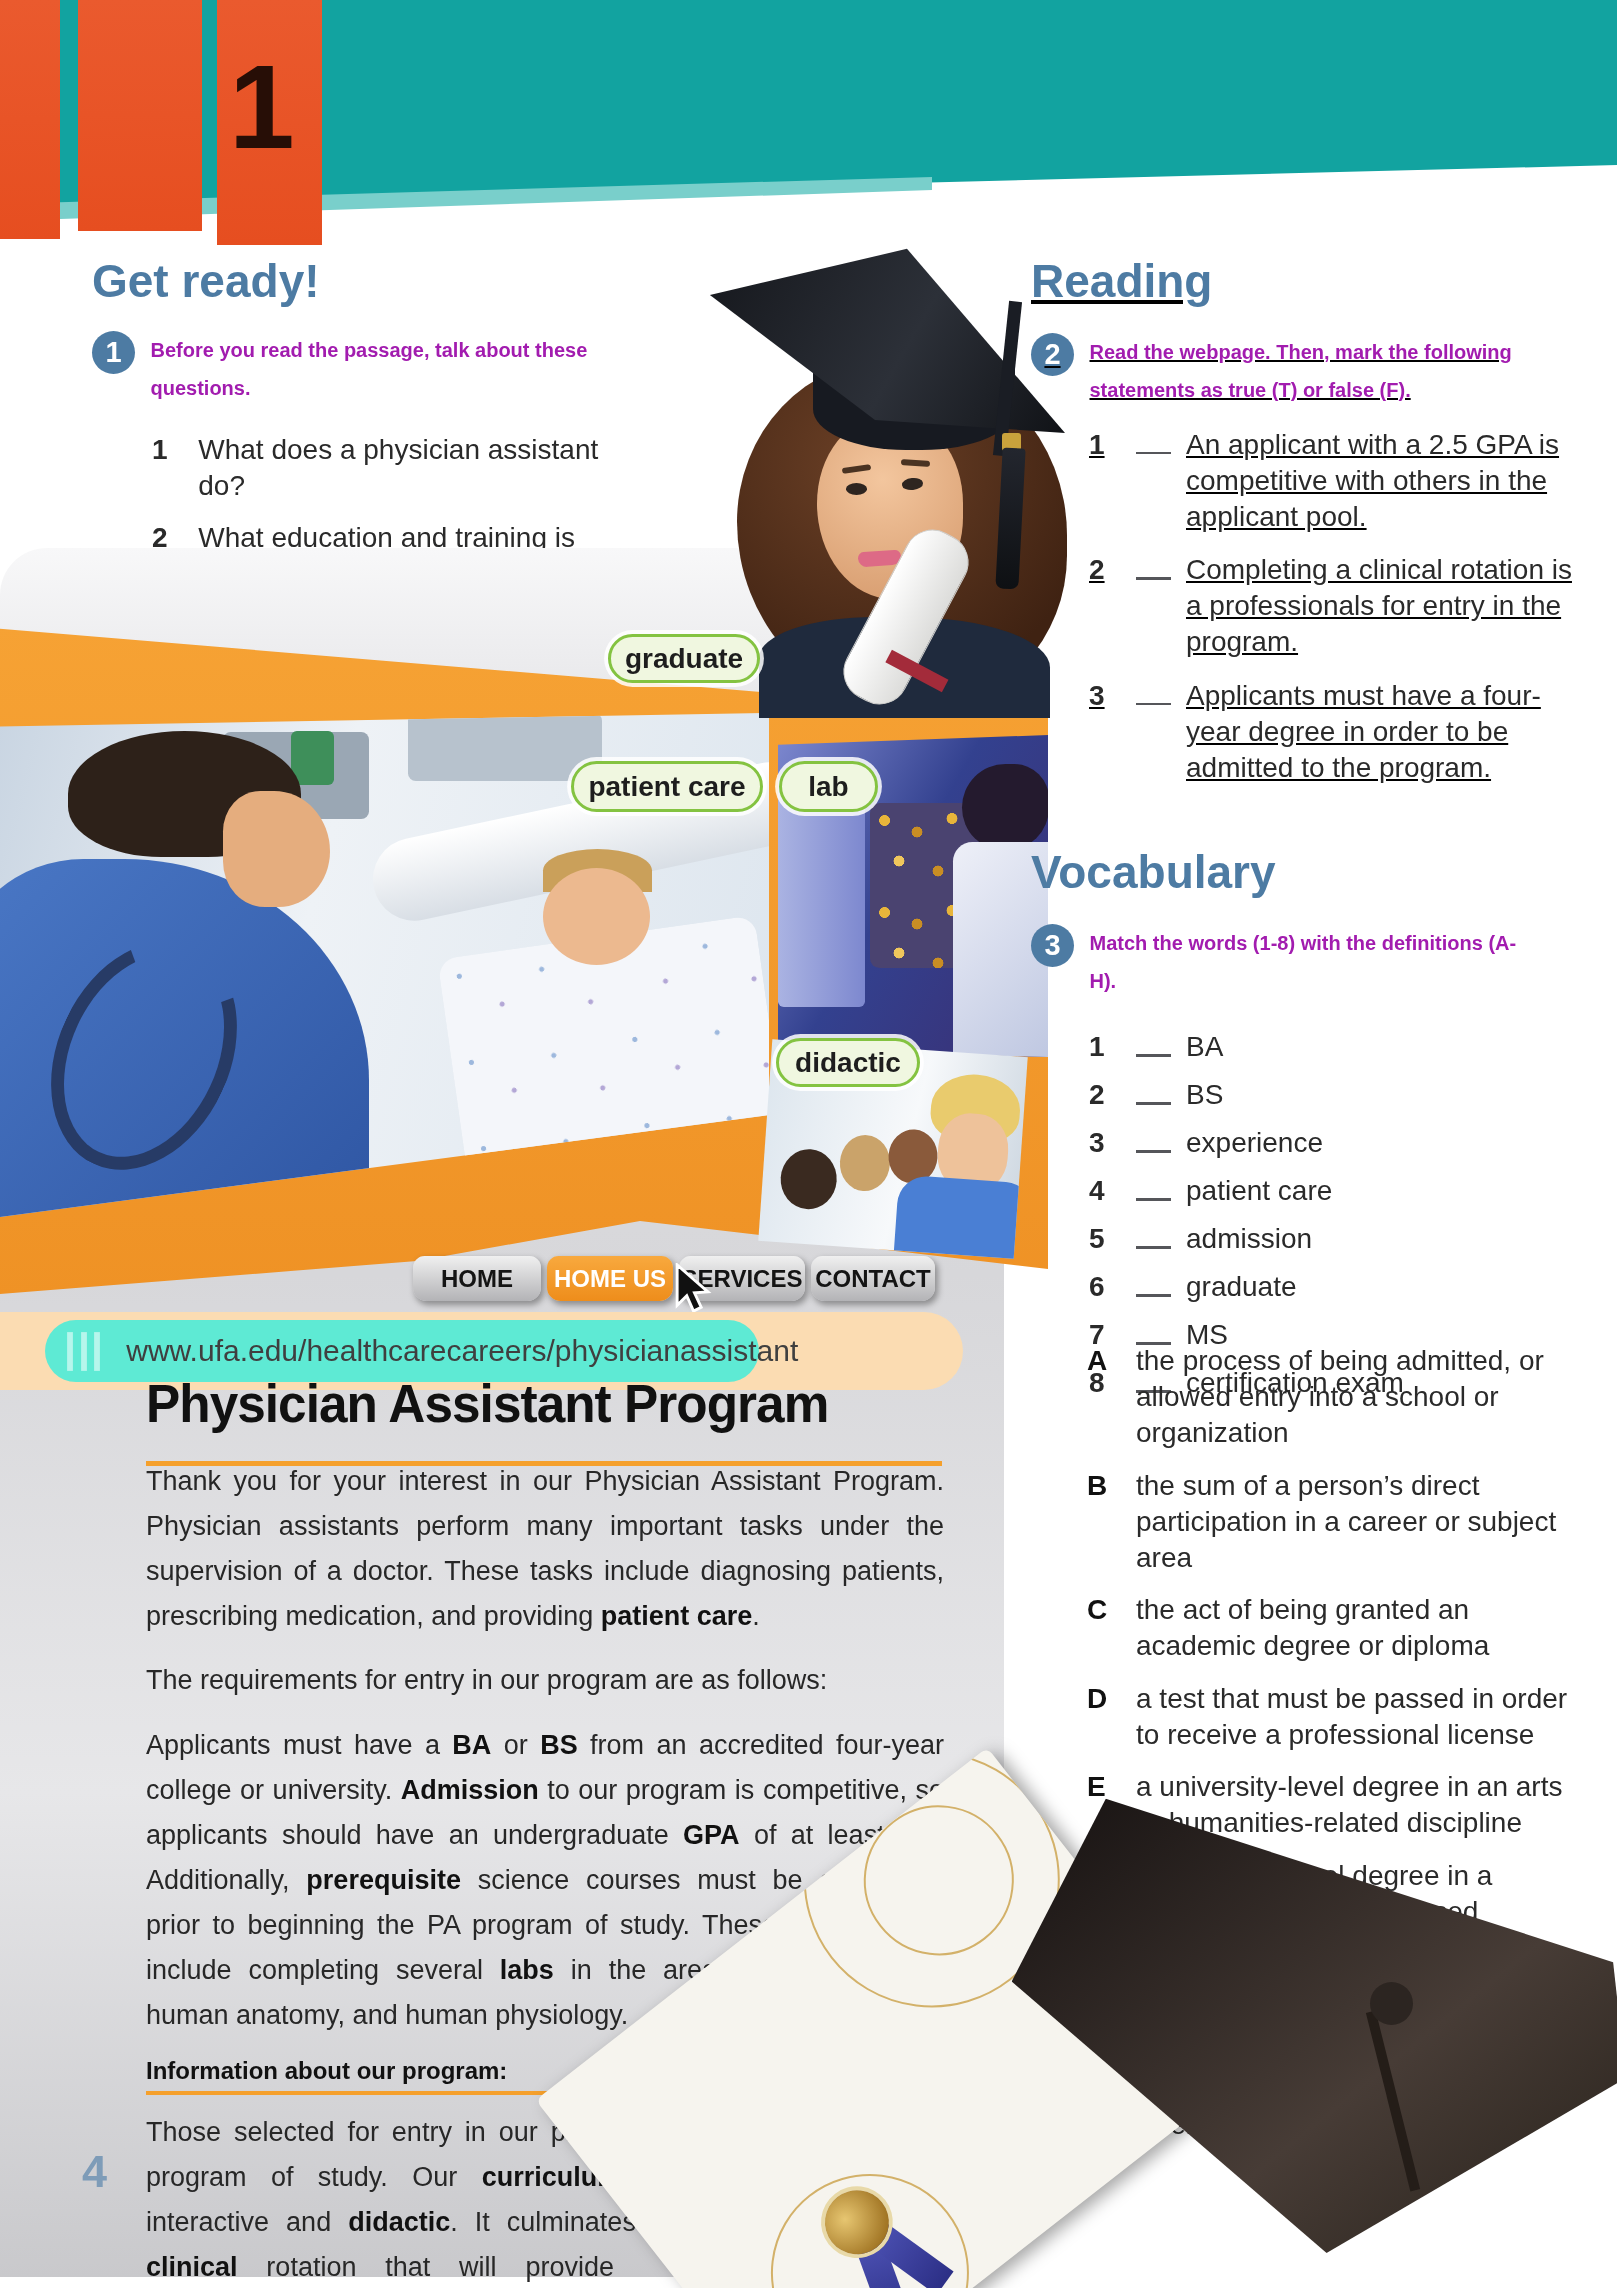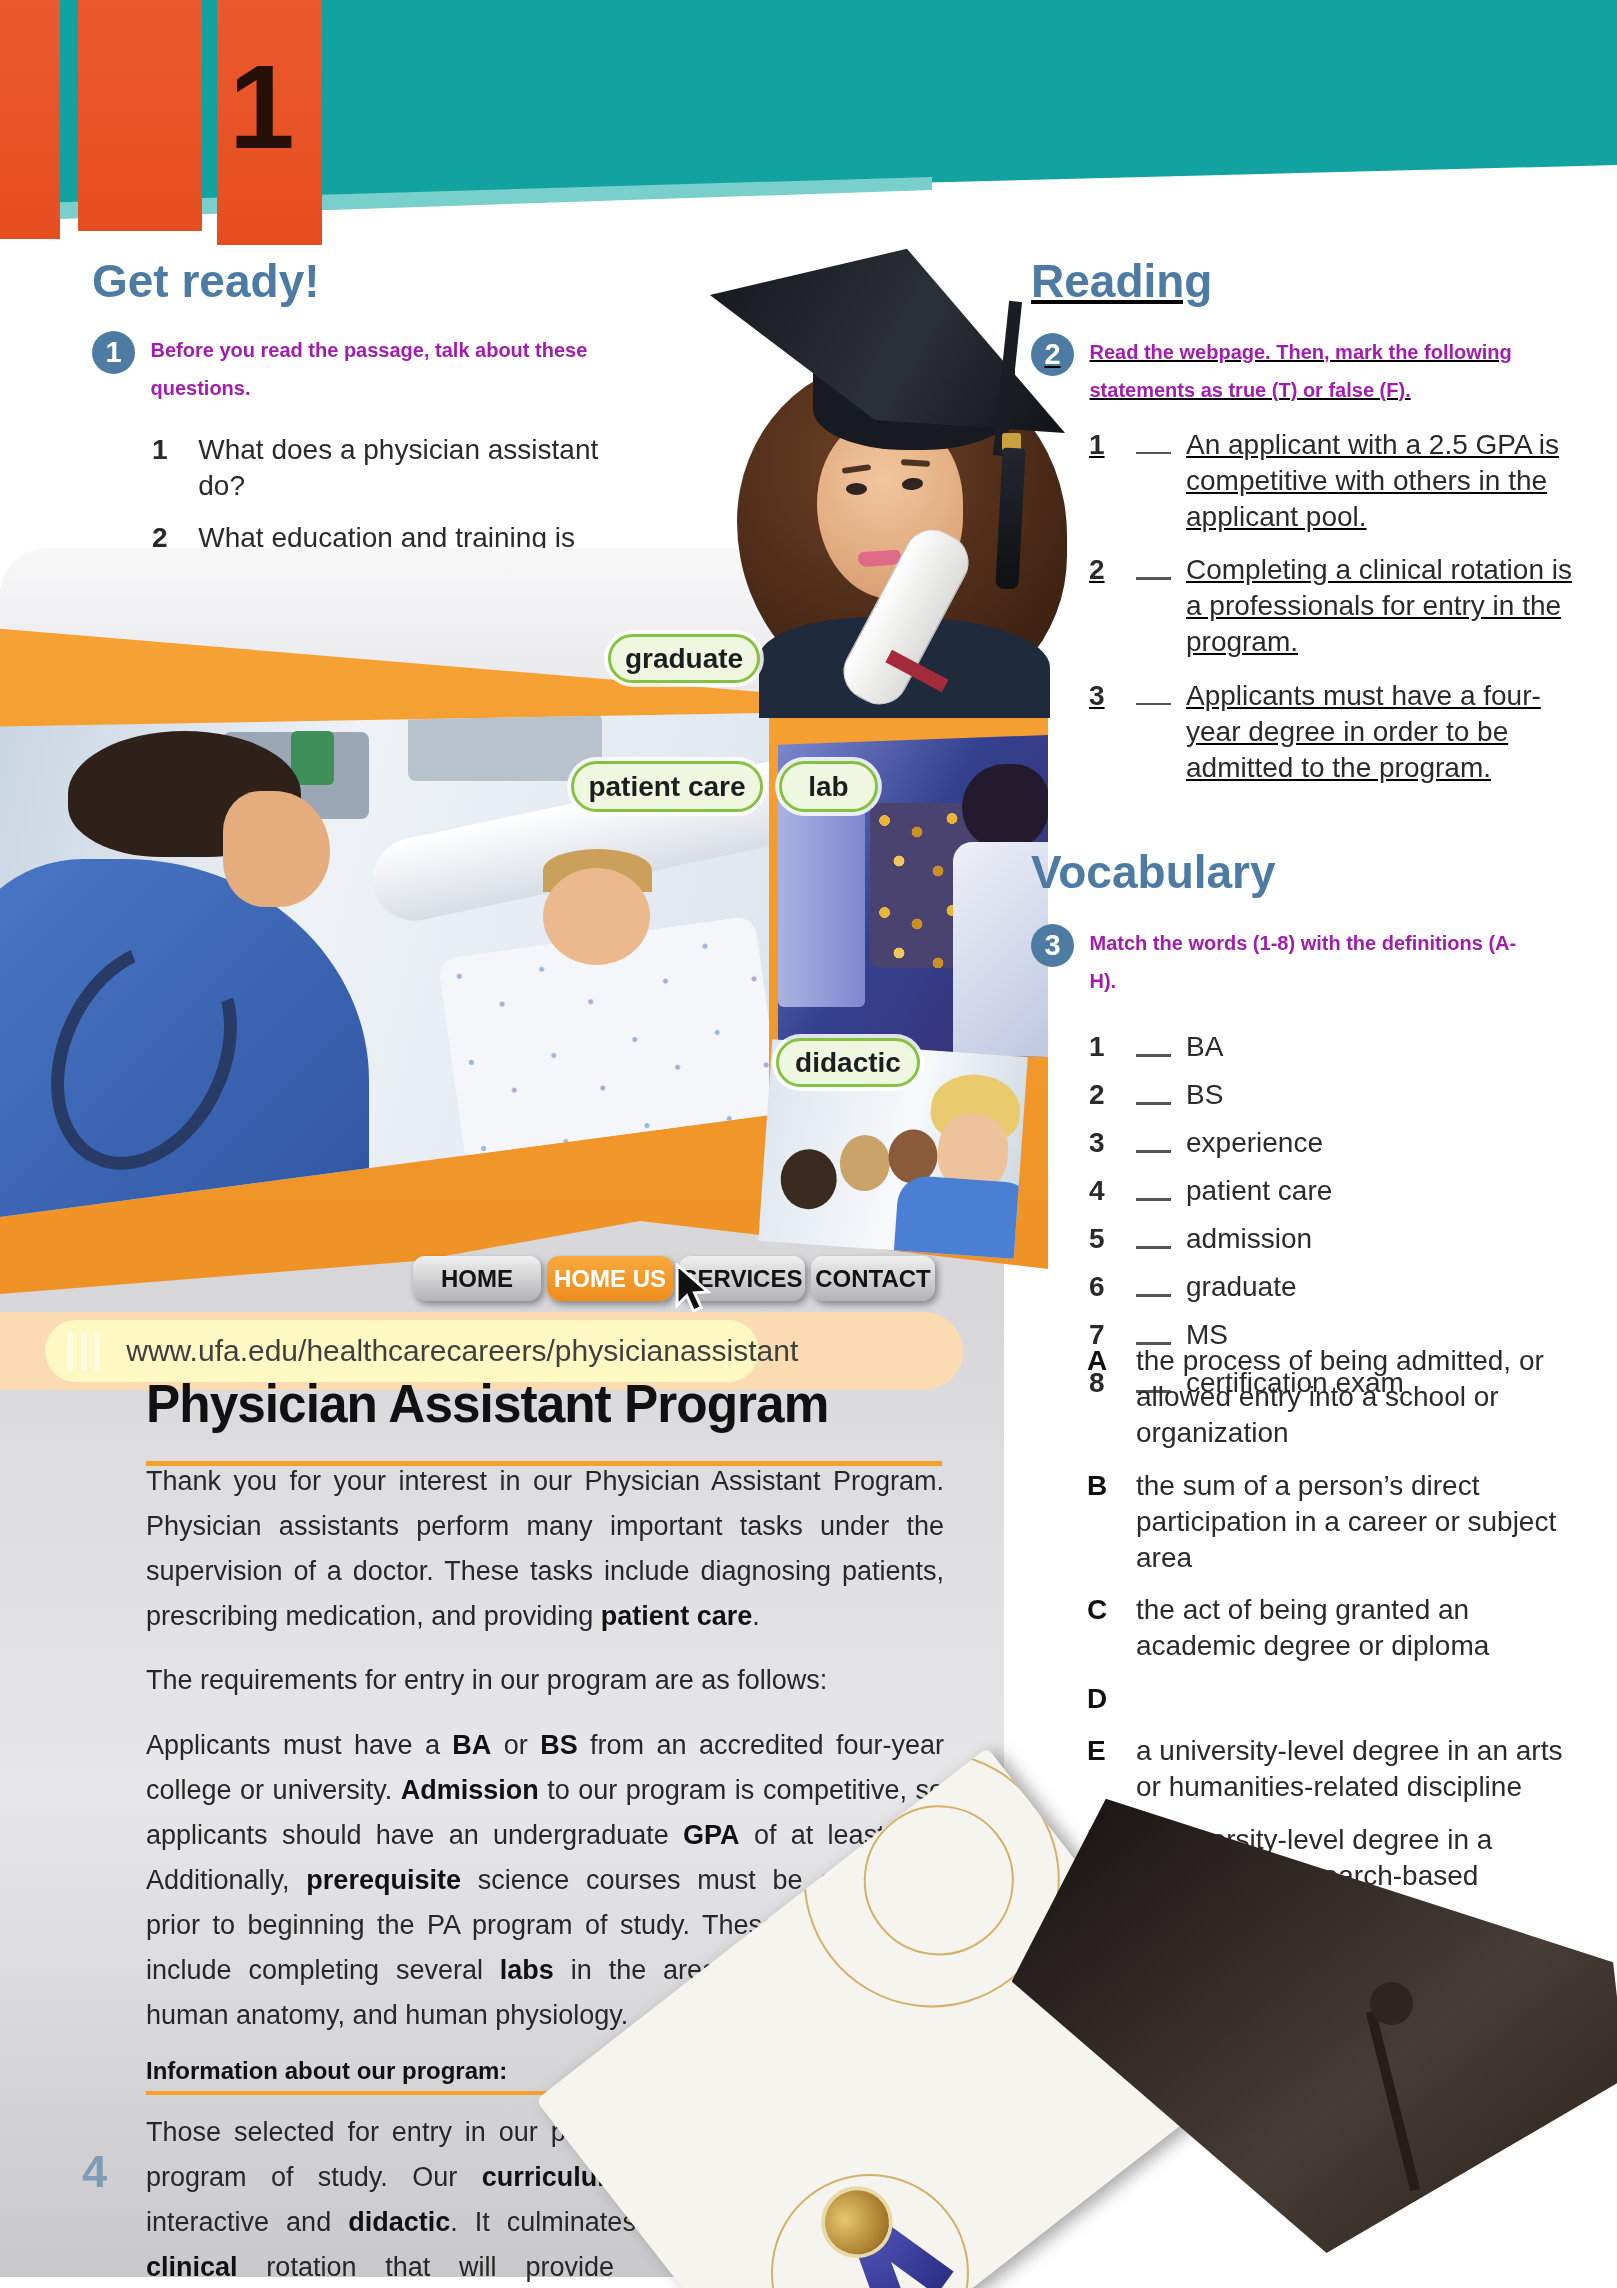--- a/index.html
+++ b/index.html
@@ -124,21 +124,21 @@
     font-size:24px;font-weight:bold;color:#141414;background:linear-gradient(180deg,#f0f0f0,#b3b3b6);
     box-shadow:2.9px 3.9px 6.8px rgba(0,0,0,.35);top:1256px;}
   #tab-home{left:413px;width:128px;}
   #tab-about{left:547px;width:126px;background:linear-gradient(180deg,#f8a93e,#ee8d1b);color:#ffffff;}
   #tab-services{left:679px;width:126px;}
   #tab-contact{left:811px;width:124px;}
   #cursor{left:673px;top:1263px;width:41px;height:50px;}
 
   
   #url-outer{left:0;top:1312px;width:963px;height:78px;background:#fbdcb2;border-radius:0 41px 41px 0;}
-  #url-inner{left:45px;top:1320px;width:714px;height:62px;background:#fef9c3;border-radius:31px;
+  #url-inner{left:45px;top:1320px;width:714px;height:62px;background:#5eead4;border-radius:31px;
     display:flex;align-items:center;gap:13.6px;padding-left:25px;box-sizing:border-box;}
   .dot{width:33px;height:33px;border-radius:50%;box-shadow:0 0 0 2.9px rgba(255,255,255,.55);}
   #dot-red{background:radial-gradient(circle at 40% 35%,#f6a95f,#df4f1e 75%);}
   #dot-yellow{background:radial-gradient(circle at 40% 35%,#fae27a,#edb90c 75%);}
   #dot-green{background:radial-gradient(circle at 40% 35%,#d3e88a,#7fb434 75%);}
   #url-text{font-size:30px;color:#3f3f3f;margin-left:15.5px;}
 
   
   #article{left:146px;top:1372px;width:798px;color:#272727;}
   #article h1{margin:0;font-size:54px;font-weight:bold;letter-spacing:-1px;transform:scaleX(.95);transform-origin:left;color:#111;}
@@ -391,20 +391,21 @@
     <div class="def">
         <span class="l">B</span>
         <span class="t">the sum of a person’s direct participation in a career or subject area</span>
       </div>
     <div class="def">
         <span class="l">C</span>
         <span class="t">the act of being granted an academic degree or diploma</span>
       </div>
     <div class="def">
         <span class="l">D</span>
+        <span class="t">a test that must be passed in order to receive a professional license</span>
       </div>
     <div class="def">
         <span class="l">E</span>
         <span class="t">a university-level degree in an arts or humanities-related discipline</span>
       </div>
     <div class="def">
         <span class="l">F</span>
         <span class="t">a university-level degree in a scientific or research-based discipline</span>
       </div>
     <div class="def">

